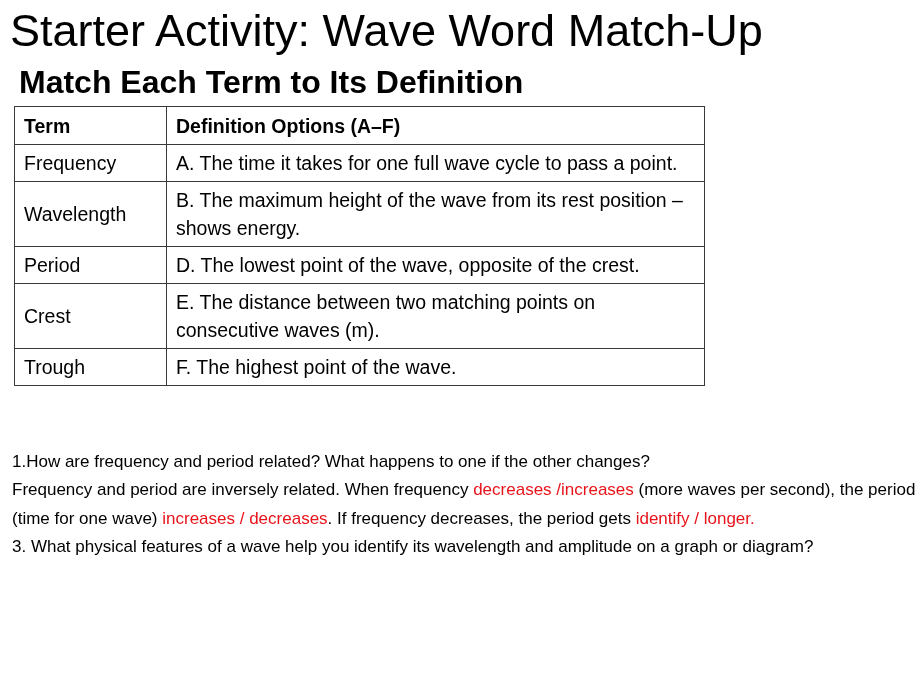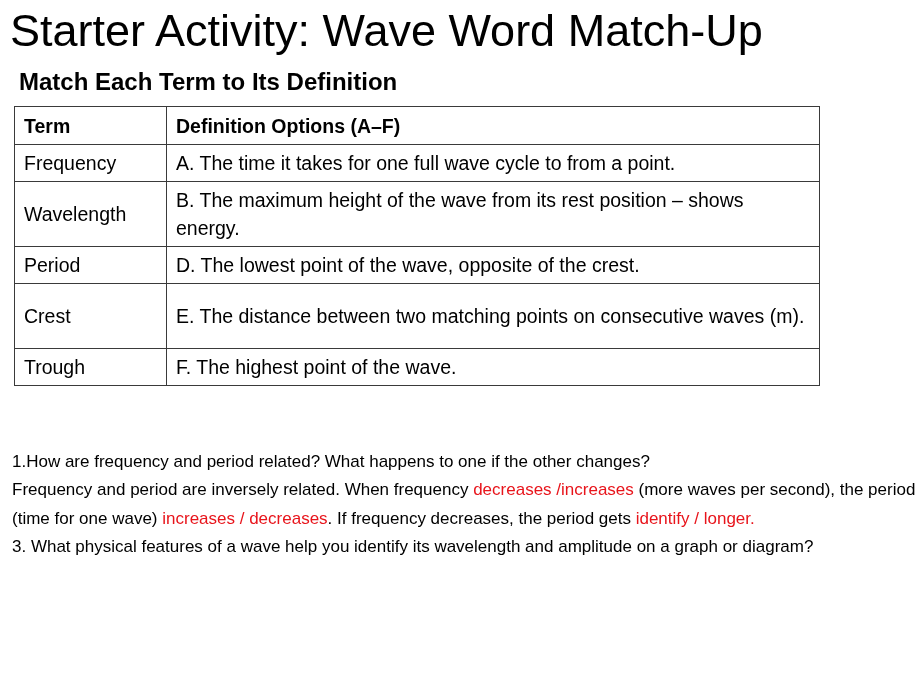--- a/index.html
+++ b/index.html
@@ -1,22 +1,22 @@
 <!DOCTYPE html>
 <html><head>
 <meta charset="utf-8">
 <style>
   html, body { margin: 0; padding: 0; background: #ffffff; }
   body { width: 924px; height: 693px; position: relative; overflow: hidden;
          font-family: "Liberation Sans", "DejaVu Sans", sans-serif; color: #000; }
   .title { position: absolute; left: 10px; top: 2px; font-size: 45px; line-height: 58px;
            font-weight: normal; letter-spacing: 0px; white-space: nowrap; }
-  .subtitle { position: absolute; left: 19px; top: 63px; font-size: 24px; line-height: 38px;
+  .subtitle { position: absolute; left: 19px; top: 63px; font-size: 32px; line-height: 38px;
               font-weight: bold; white-space: nowrap; }
-  table.match { position: absolute; left: 14px; top: 106px; width: 806px;
+  table.match { position: absolute; left: 14px; top: 106px; width: 691px;
                 border-collapse: collapse; font-size: 19.5px; }
   table.match td, table.match th { border: 1.5px solid #3a3a3a; padding: 0 9px;
                 text-align: left; vertical-align: middle; line-height: 28px; }
   table.match th { font-weight: bold; height: 37px; }
   table.match td.term { width: 133px; }
   table.match tr.single td { height: 36px; }
   table.match tr.double td { height: 64px; }
   .questions { position: absolute; left: 12px; top: 448px; width: 905px;
                font-size: 17px; line-height: 28.3px; }
   .questions p { margin: 0; }
@@ -29,21 +29,21 @@
 <div class="subtitle">Match Each Term to Its Definition</div>
 
 <table class="match">
   <tbody>
       <tr>
     <th>Term</th>
     <th>Definition Options (A–F)</th>
   </tr>
   <tr class="single">
     <td class="term">Frequency</td>
-    <td>A. The time it takes for one full wave cycle to from a point.</td>
+    <td>A. The time it takes for one full wave cycle to pass a point.</td>
   </tr>
   <tr class="double">
     <td class="term">Wavelength</td>
     <td>B. The maximum height of the wave from its rest position – shows energy.</td>
   </tr>
   <tr class="single">
     <td class="term">Period</td>
     <td>D. The lowest point of the wave, opposite of the crest.</td>
   </tr>
   <tr class="double">

